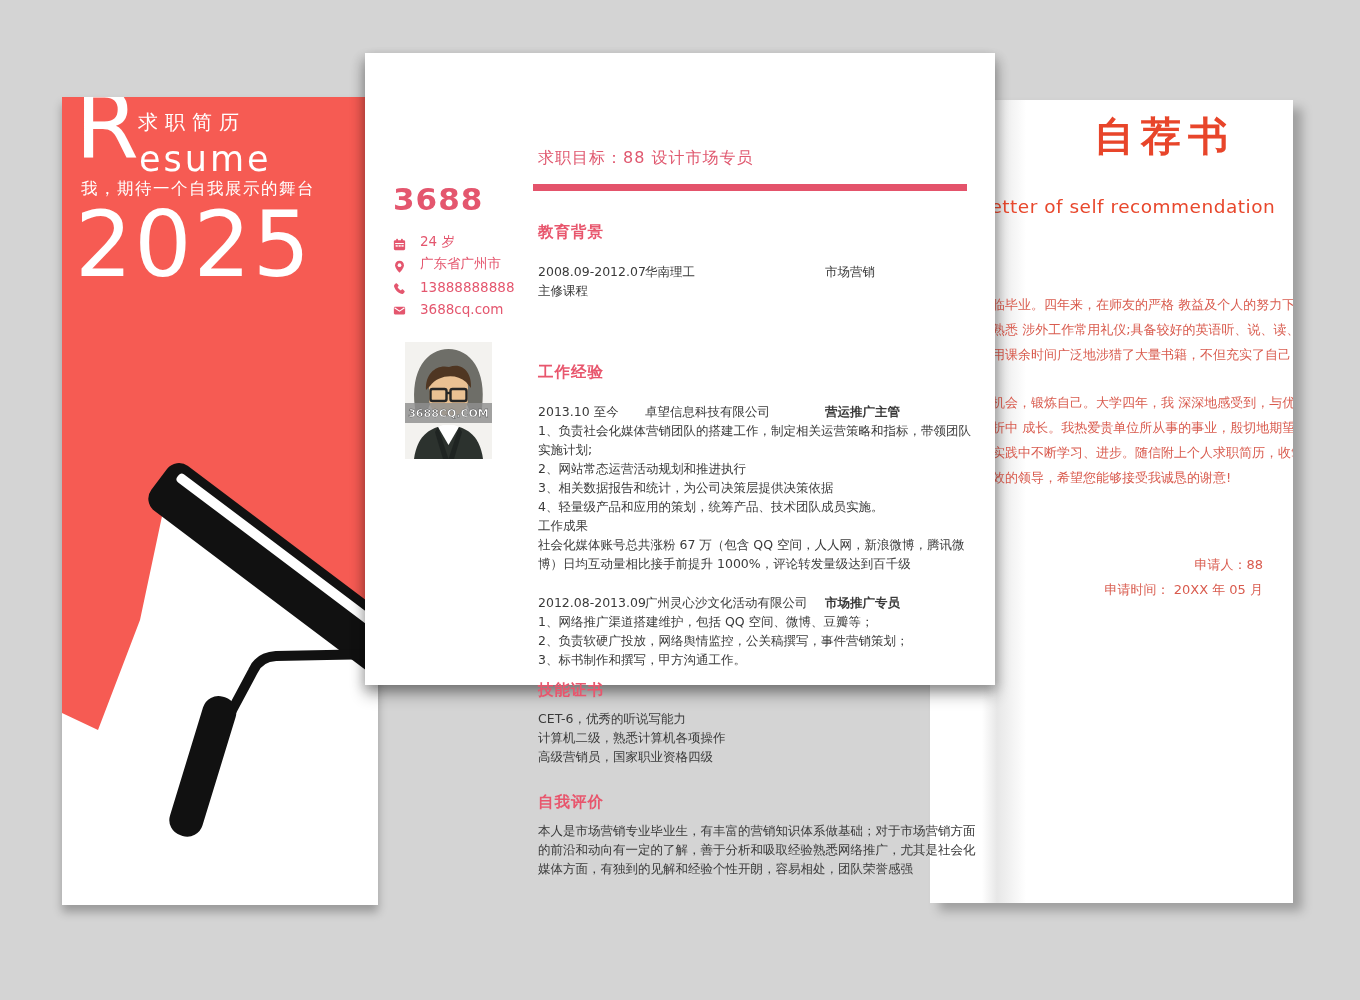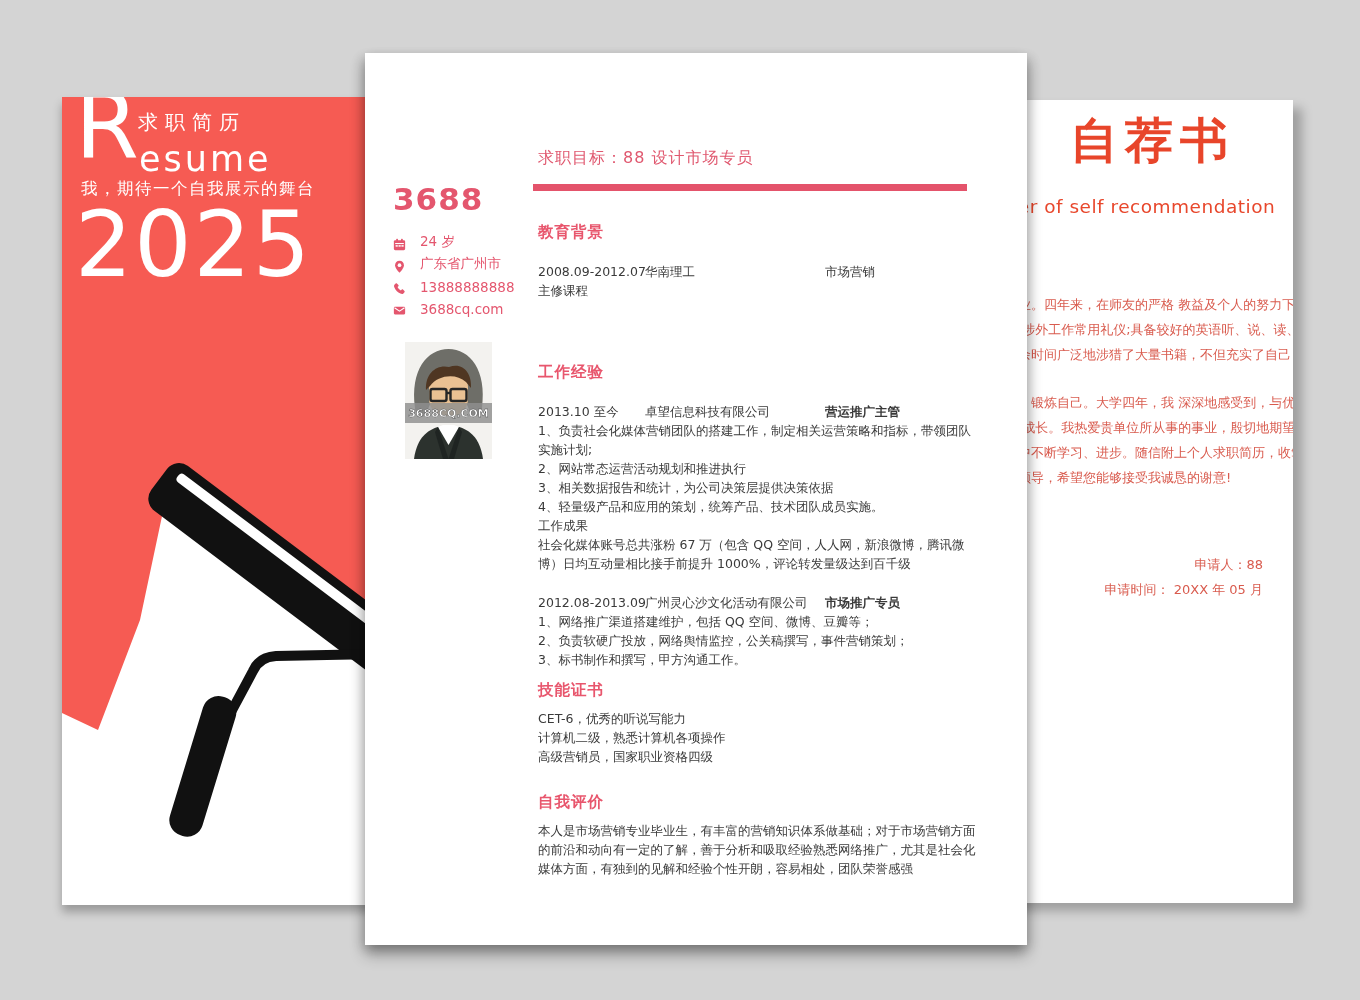--- a/index.html
+++ b/index.html
@@ -18,24 +18,23 @@
   }
   .cover-art{position:absolute;left:0;top:0;width:316px;height:808px;}
   .cover-bigletter{position:absolute;left:13px;top:-16px;color:#fff;font-size:92px;line-height:1;font-weight:400;}
   .cover-title-cn{position:absolute;left:76px;top:12px;color:#fff;font-size:20px;letter-spacing:7px;font-weight:400;}
   .cover-title-en{position:absolute;left:77px;top:42px;color:#fff;font-size:35px;letter-spacing:3px;font-weight:400;}
   .cover-subtitle{position:absolute;left:19px;top:81px;color:#fff;font-size:16.5px;letter-spacing:1.5px;}
   .cover-year{position:absolute;left:13px;top:103px;color:#fff;font-size:90px;line-height:1;font-weight:400;letter-spacing:2px;}
 
   
   .page-resume{
-    position:absolute;left:365px;top:53px;width:630px;height:892px;
+    position:absolute;left:365px;top:53px;width:630px;height:632px;
     background:#ffffff;z-index:3;
     box-shadow:0 10px 14px rgba(0,0,0,.30), -4px 4px 10px rgba(0,0,0,.12), 4px 4px 10px rgba(0,0,0,.12);
-    padding-left:32px;
   }
   .objective{position:absolute;left:173px;top:95px;color:#e0586f;font-size:16px;letter-spacing:1px;}
   .divider{position:absolute;left:168px;top:131px;width:434px;height:7px;background:#e4536b;}
   .r-name{position:absolute;left:28px;top:128px;color:#e4566e;font-size:31px;font-weight:700;letter-spacing:1px;}
   .contacts{position:absolute;left:28px;top:176px;}
   .contact-row{display:flex;align-items:flex-end;height:22px;}
   .contact-row .cicon{width:13px;height:13px;margin-right:14px;flex:0 0 auto;}
   .contact-row .ctext{color:#e4566e;font-size:13.5px;}
   .avatar{position:absolute;left:40px;top:289px;width:87px;height:117px;}
 
@@ -52,21 +51,21 @@
   .sec-eval{top:740px;}
 
   
   .page-letter{
     position:absolute;left:930px;top:100px;width:363px;height:803px;
     z-index:2;
     background:linear-gradient(90deg,#ffffff 52px,#e7e7e7 67px,#ffffff 96px);
     box-shadow:9px 8px 10px rgba(0,0,0,.25);
     overflow:hidden;
   }
-  .letter-title{position:absolute;left:140px;top:12px;color:#e8452a;font-size:48px;font-weight:700;letter-spacing:7px;line-height:1.2;}
+  .letter-title{position:absolute;left:164px;top:12px;color:#e8452a;font-size:40px;font-weight:700;letter-spacing:7px;line-height:1.2;}
   .letter-sub{position:absolute;left:50px;top:96px;color:#e8472c;font-size:18.5px;letter-spacing:.5px;white-space:nowrap;}
   .letter-body{position:absolute;left:62px;width:280px;color:#d95b4e;font-size:13px;line-height:25px;}
   .lp1{top:192px;}
   .lp2{top:290px;}
   .letter-sign{position:absolute;right:30px;top:452px;color:#d95b4e;font-size:13px;line-height:25px;text-align:right;}
   .letter-line{white-space:nowrap;}
 </style>
 </head>
 <body>
 

